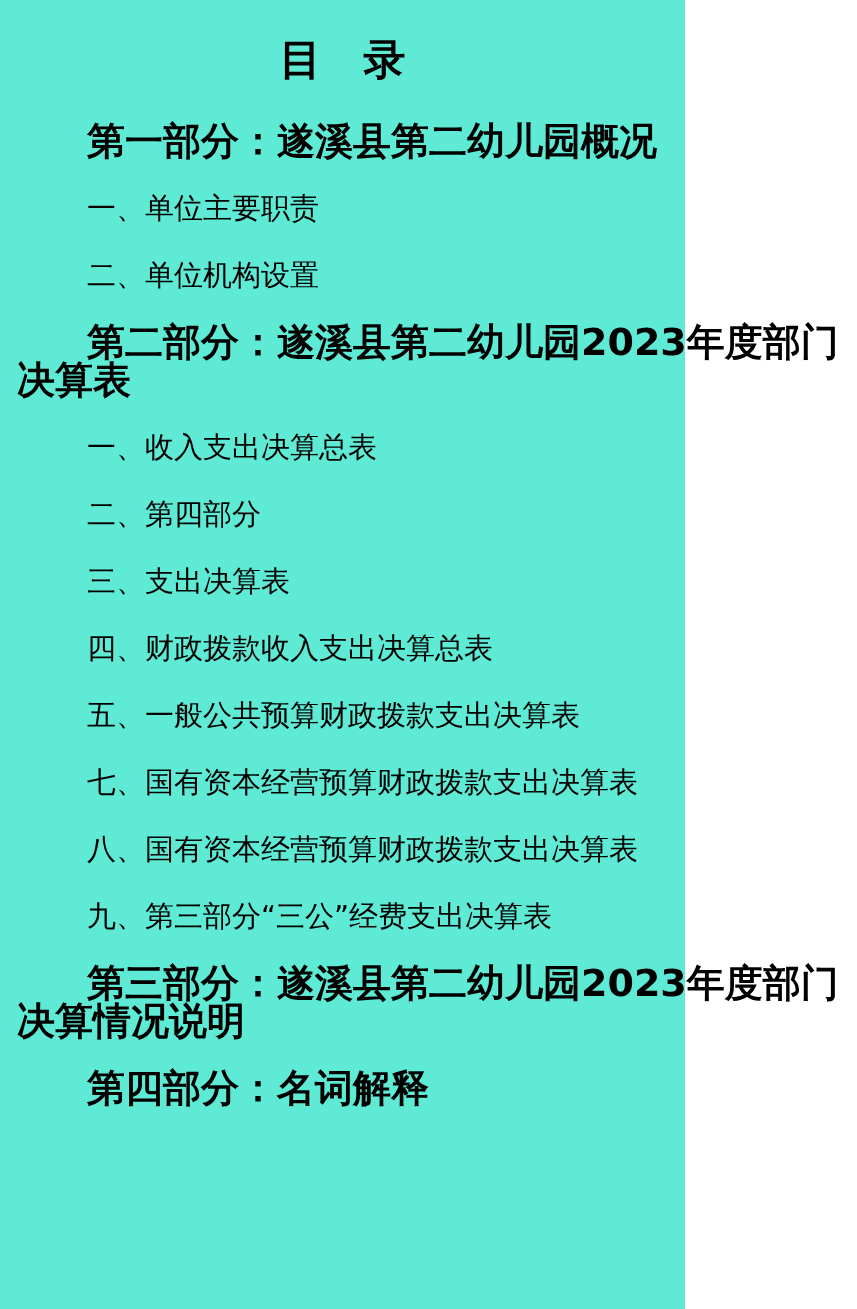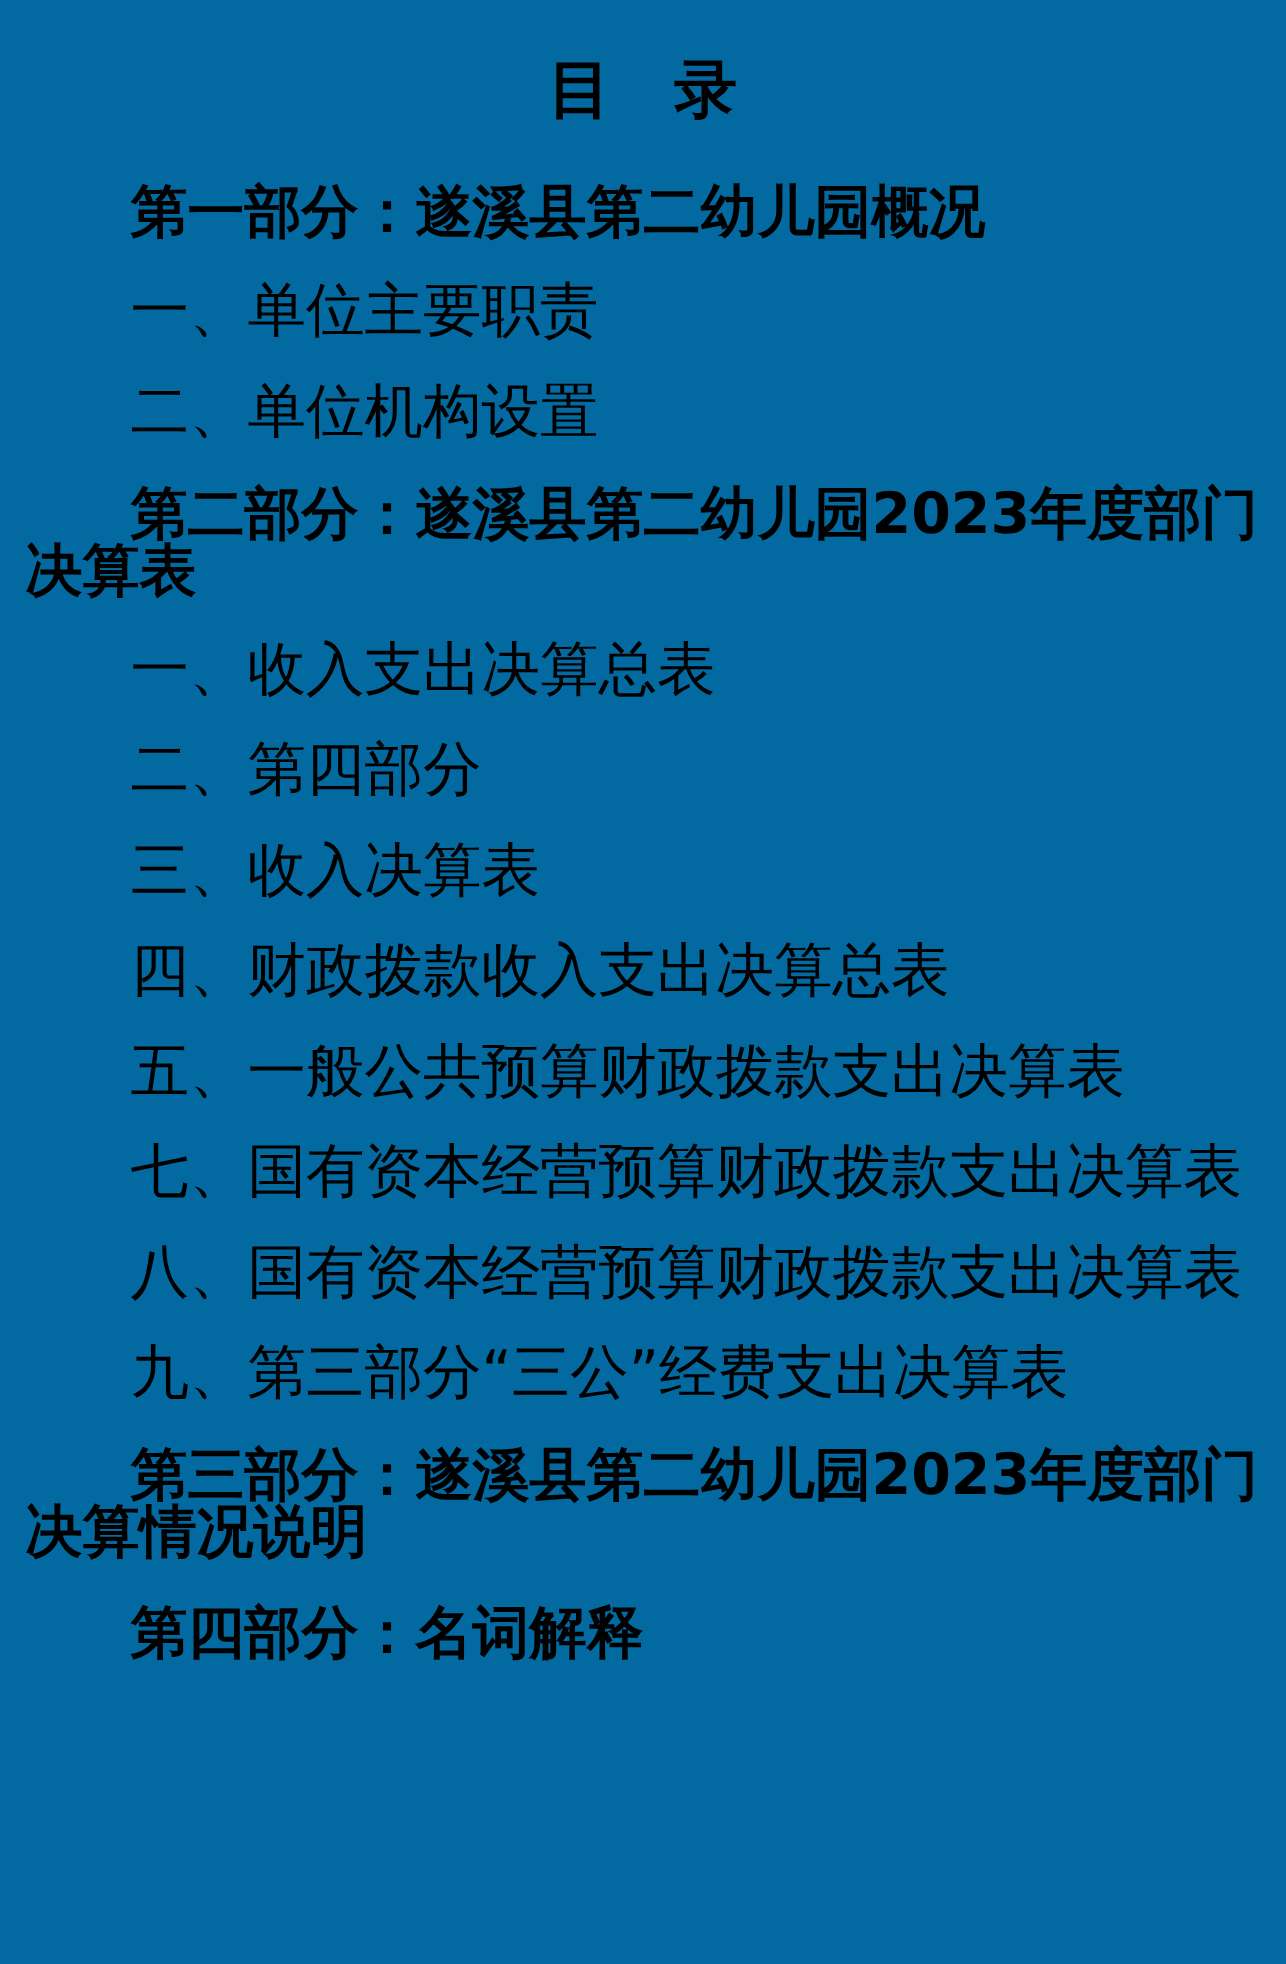--- a/index.html
+++ b/index.html
@@ -8,64 +8,64 @@
     background: #ffffff;
   }
   body {
     width: 857px;
     height: 1309px;
     overflow: hidden;
     color: #000000;
     font-family: "DejaVu Sans", sans-serif;
   }
   .page {
-    width: 857px;
+    width: 685px;
     height: 1309px;
-    background: #0369a1;
+    background: #5eead4;
   }
   .doc-title {
     margin: 0;
     padding-top: 34px;
     text-align: center;
     font-size: 42px;
     line-height: 52px;
     font-weight: 700;
   }
   .toc {
     margin: 36px 0 0 17px;
     width: 832px;
   }
   .toc p {
     margin: 0 0 29px 0;
     text-indent: 70px;
     line-height: 38px;
     word-break: break-all;
   }
   .toc p.toc-item {
-    font-size: 39px;
+    font-size: 29px;
     font-weight: 400;
   }
   .toc p.part-heading {
     font-size: 38px;
     font-weight: 700;
   }
 </style>
 </head>
 <body>
 
 <div class="page">
   <h1 class="doc-title">目　录</h1>
   <div class="toc" id="toc">
       <p class="part-heading">第一部分：遂溪县第二幼儿园概况</p>
       <p class="toc-item">一、单位主要职责</p>
       <p class="toc-item">二、单位机构设置</p>
       <p class="part-heading">第二部分：遂溪县第二幼儿园2023年度部门决算表</p>
       <p class="toc-item">一、收入支出决算总表</p>
       <p class="toc-item">二、第四部分</p>
-      <p class="toc-item">三、收入决算表</p>
+      <p class="toc-item">三、支出决算表</p>
       <p class="toc-item">四、财政拨款收入支出决算总表</p>
       <p class="toc-item">五、一般公共预算财政拨款支出决算表</p>
       <p class="toc-item">七、国有资本经营预算财政拨款支出决算表</p>
       <p class="toc-item">八、国有资本经营预算财政拨款支出决算表</p>
       <p class="toc-item">九、第三部分“三公”经费支出决算表</p>
       <p class="part-heading">第三部分：遂溪县第二幼儿园2023年度部门决算情况说明</p>
       <p class="part-heading">第四部分：名词解释</p>
     </div>
 </div>
 

